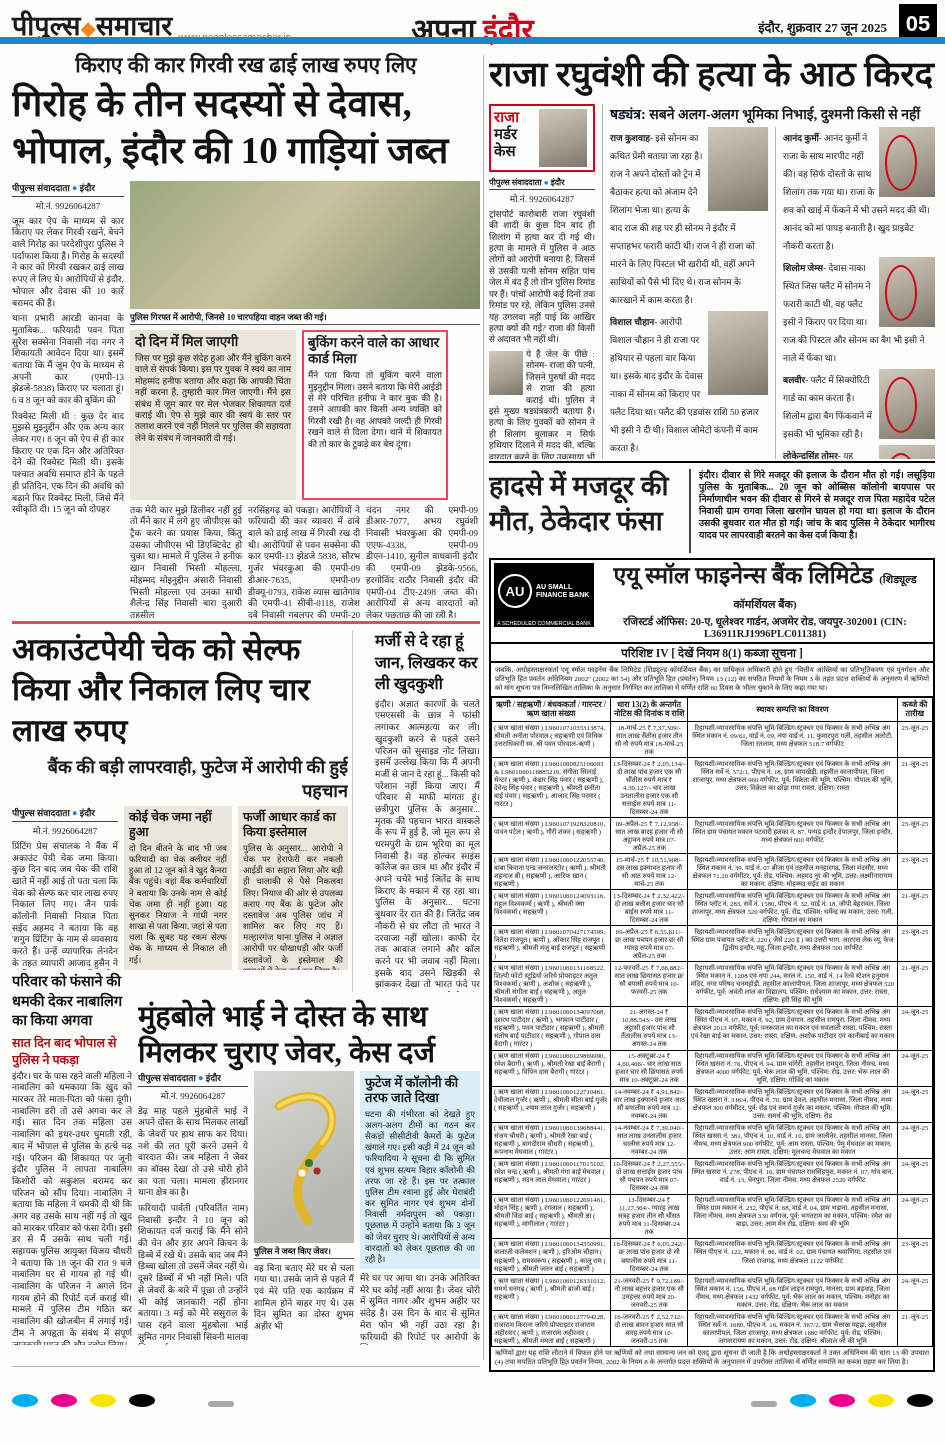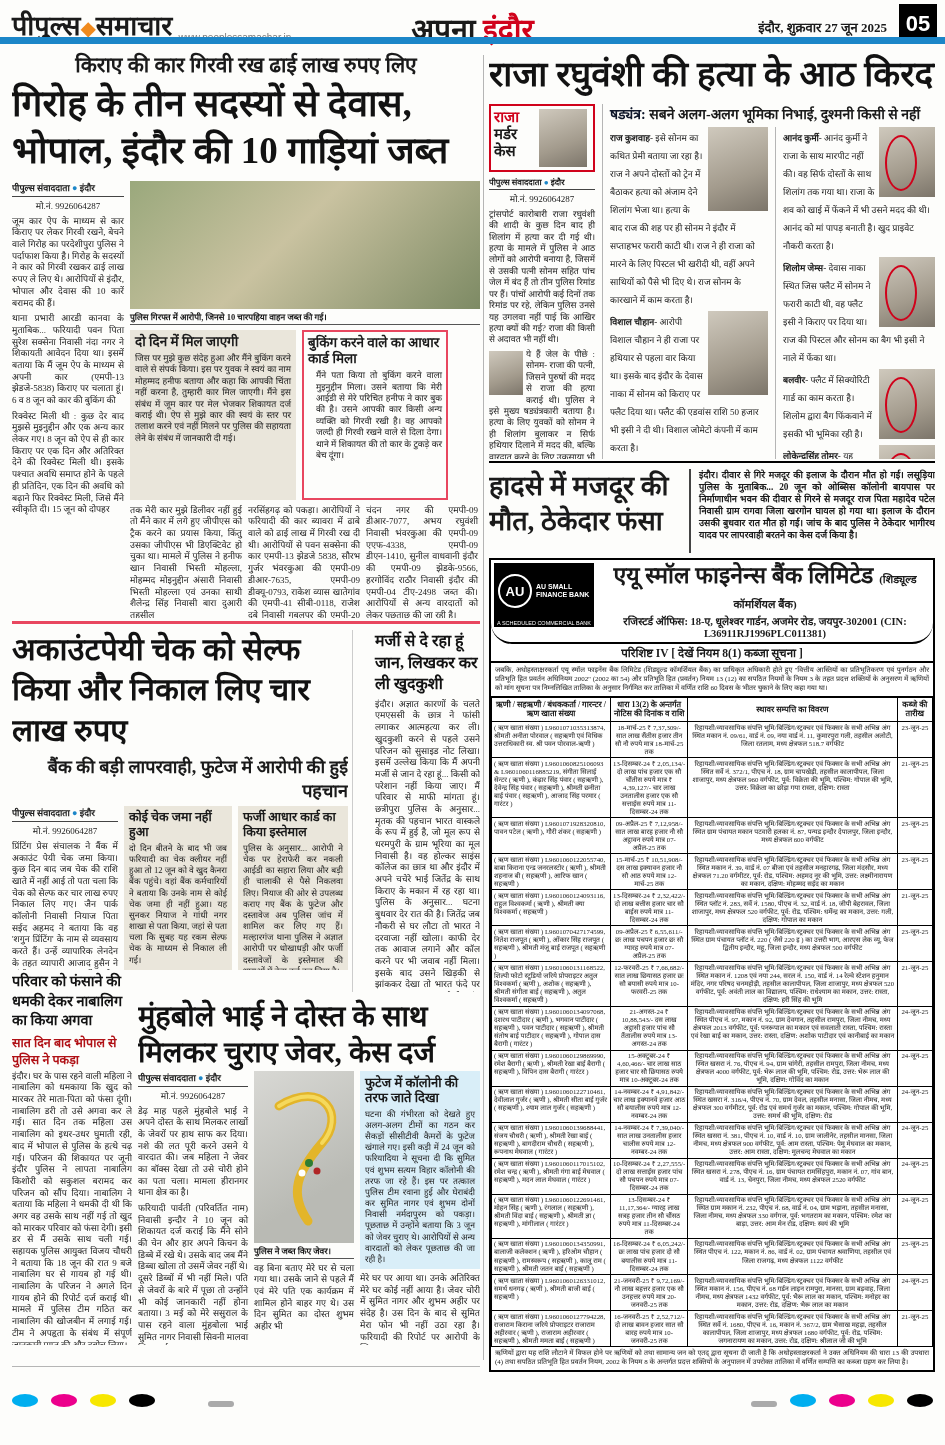--- a/index.html
+++ b/index.html
@@ -42,21 +42,21 @@
   .suspect{overflow:hidden;margin-bottom:4px;}
   .suspect .mugshot{float:right;width:60px;height:84px;margin:0 0 2px 4px;}
   .suspect .nm{font-weight:800;}
   .circle-mark{position:relative;}
   .circle-mark::after{content:"";position:absolute;left:6px;top:8px;width:28px;height:52px;
       border:2px solid #d0021b;border-radius:50%;}
   
   .accident-head{font-size:27px;line-height:1.3;font-weight:800;}
   
   .bank{border:2px solid #000;background:#fff;font-family:"Liberation Serif",serif;}
-  .bank-head{display:flex;gap:6px;border-bottom:2px solid #000;padding:3px;border-radius:21px;}
+  .bank-head{display:flex;gap:6px;border-bottom:2px solid #000;padding:3px;}
   .au-logo{width:100px;height:56px;background:#000;color:#fff;display:flex;align-items:center;gap:4px;
            padding:2px 4px;box-sizing:border-box;font-family:"Liberation Sans",sans-serif;}
   .au-circle{width:30px;height:30px;border:2px solid #fff;border-radius:50%;display:flex;align-items:center;
              justify-content:center;font-size:13px;font-weight:700;flex:none;}
   .au-lines{font-size:7px;font-weight:700;line-height:1.15;}
   .au-sub{font-size:5.5px;background:#000;color:#fff;text-align:center;font-family:"Liberation Sans",sans-serif;
           padding:1px 0;}
   .bank-title{font-size:23px;font-weight:800;line-height:1.1;}
   .bank-title small{font-size:11px;font-weight:800;}
   .bank-regd{font-size:10.5px;font-weight:700;}
@@ -106,21 +106,21 @@
       <div style="width:350px;flex:none;">
         <div class="photo" style="width:350px;height:128px;"></div>
         <div class="caption">पुलिस गिरफ्त में आरोपी, जिनसे 10 चारपहिया वाहन जब्त की गई।</div>
         <div style="display:flex;gap:6px;margin-top:5px;height:170px;">
           <div class="graybox" style="width:166px;box-sizing:border-box;overflow:hidden;">
             <div class="boxtitle">दो दिन में मिल जाएगी</div>
             <div class="body-txt" style="font-size:8.8px;">जिस पर मुझे कुछ संदेह हुआ और मैंने बुकिंग करने वाले से संपर्क किया। इस पर युवक ने स्वयं का नाम मोहम्मद हनीफ बताया और कहा कि आपकी चिंता नहीं करना है, तुम्हारी कार मिल जाएगी। मैंने इस संबंध में जूम कार पर मेल भेजकर शिकायत दर्ज कराई थी। ऐप से मुझे कार की स्वयं के स्तर पर तलाश करने एवं नहीं मिलने पर पुलिस की सहायता लेने के संबंध में जानकारी दी गई।</div>
           </div>
           <div style="width:146px;border:2px solid #e8475f;padding:3px 4px;box-sizing:border-box;overflow:hidden;">
             <div class="boxtitle">बुकिंग करने वाले का आधार कार्ड मिला</div>
-            <div class="body-txt" style="font-size:8.8px;margin-left:8px;">मैंने पता किया तो बुकिंग करने वाला मुइनुद्दीन मिला। उसने बताया कि मेरी आईडी से मेरे परिचित हनीफ ने कार बुक की है। उसने आपकी कार किसी अन्य व्यक्ति को गिरवी रखी है। वह आपको जल्दी ही गिरवी रखने वाले से दिला देगा। थाने में शिकायत की तो कार के टुकड़े कर बेच दूंगा।</div>
+            <div class="body-txt" style="font-size:8.8px;">मैंने पता किया तो बुकिंग करने वाला मुइनुद्दीन मिला। उसने बताया कि मेरी आईडी से मेरे परिचित हनीफ ने कार बुक की है। उसने आपकी कार किसी अन्य व्यक्ति को गिरवी रखी है। वह आपको जल्दी ही गिरवी रखने वाले से दिला देगा। थाने में शिकायत की तो कार के टुकड़े कर बेच दूंगा।</div>
           </div>
         </div>
         <div style="display:flex;gap:6px;margin-top:5px;">
 
         <div class="body-txt" style="width:112px;flex:none;">तक मेरी कार मुझे डिलीवर नहीं हुई तो मैंने कार में लगे हुए जीपीएस को ट्रैक करने का प्रयास किया, किंतु उसका जीपीएस भी डिएक्टिवेट हो चुका था। मामले में पुलिस ने हनीफ खान निवासी भिस्ती मोहल्ला, मोहम्मद मोइनुद्दीन अंसारी निवासी भिस्ती मोहल्ला एवं उनका साथी शैलेन्द्र सिंह निवासी बारा दुआरी तहसील</div>
             <div class="body-txt" style="width:112px;flex:none;">नरसिंहगढ़ को पकड़ा। आरोपियों ने फरियादी की कार ब्यावरा में ढाबे वाले को ढाई लाख में गिरवी रख दी थी। आरोपियों से पवन सक्सेना की कार एमपी-13 झेडजे 5838, सौरभ गुर्जर भंवरकुआ की एमपी-09 डीआर-7635, एमपी-09 डीक्यू-0793, राकेश व्यास खातेगांव की एमपी-41 सीबी-0118, राजेश दुबे निवासी गबलपुर की एमपी-20 सीएम-3485, आशिफ अली निवासी</div>
             <div class="body-txt" style="width:112px;flex:none;">चंदन नगर की एमपी-09 डीआर-7077, अभय रघुवंशी निवासी भंवरकुआ की एमपी-09 एएफ-4338, एमपी-09 डीएन-1410, सुनील वाधवानी इंदौर की एमपी-09 झेडके-9566, हरगोविंद राठौर निवासी इंदौर की एमपी-04 टीए-2498 जब्त की। आरोपियों से अन्य वारदातों को लेकर पूछताछ की जा रही है।</div>
           </div>
       </div>
     </div>
@@ -281,21 +281,21 @@
     <div class="bank-head">
       <div style="flex:none;">
         <div class="au-logo">
           <div class="au-circle">AU</div>
           <div class="au-lines">AU SMALL FINANCE BANK</div>
         </div>
         <div class="au-sub" style="width:100px;box-sizing:border-box;">A SCHEDULED COMMERCIAL BANK</div>
       </div>
       <div style="text-align:center;flex:1;">
         <div class="bank-title"><span>एयू स्मॉल फाइनेन्स बैंक लिमिटेड </span><small>(शिड्यूल्ड कॉमर्शियल बैंक)</small></div>
-        <div class="bank-regd">रजिस्टर्ड ऑफिस: 18-ए, धूलेश्वर गार्डन, अजमेर रोड, जयपुर-302001 (CIN: L36911RJ1996PLC011381)</div>
+        <div class="bank-regd">रजिस्टर्ड ऑफिस: 20-ए, धूलेश्वर गार्डन, अजमेर रोड, जयपुर-302001 (CIN: L36911RJ1996PLC011381)</div>
       </div>
     </div>
     <div class="appendix">परिशिष्ट IV  [ देखें नियम 8(1) कब्जा सूचना ]</div>
     <div class="bank-intro">जबकि, अधोहस्ताक्षरकर्ता एयू स्मॉल फाइनेंस बैंक लिमिटेड (शिड्यूल्ड कॉमर्शियल बैंक) का प्राधिकृत अधिकारी होते हुए ''वित्तीय आस्तियों का प्रतिभूतिकरण एवं पुनर्गठन और प्रतिभूति हित प्रवर्तन अधिनियम 2002'' (2002 का 54) और प्रतिभूति हित (प्रवर्तन) नियम 13 (12) का सपठित नियमों के नियम 3 के तहत प्रदत्त शक्तियों के अनुसरण में ऋणियों को मांग सूचना पत्र निम्नलिखित तालिका के अनुसार निर्गमित कर तालिका में वर्णित राशि 60 दिवस के भीतर चुकाने के लिए कहा गया था।</div>
     <table class="bank-tbl">
       <colgroup>
           <col style="width:27%">
           <col style="width:17.5%">
           <col style="width:47.5%">
           <col style="width:8%">

